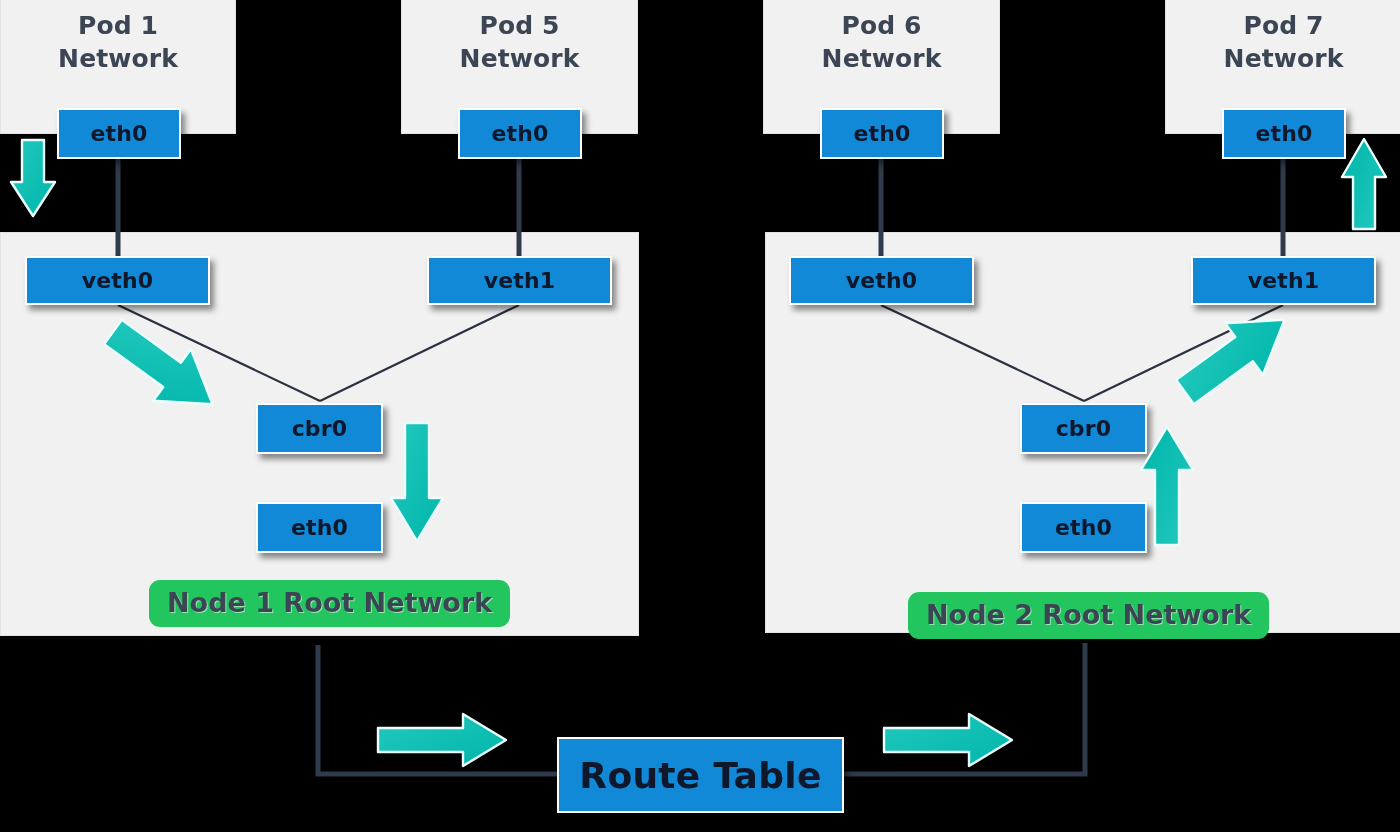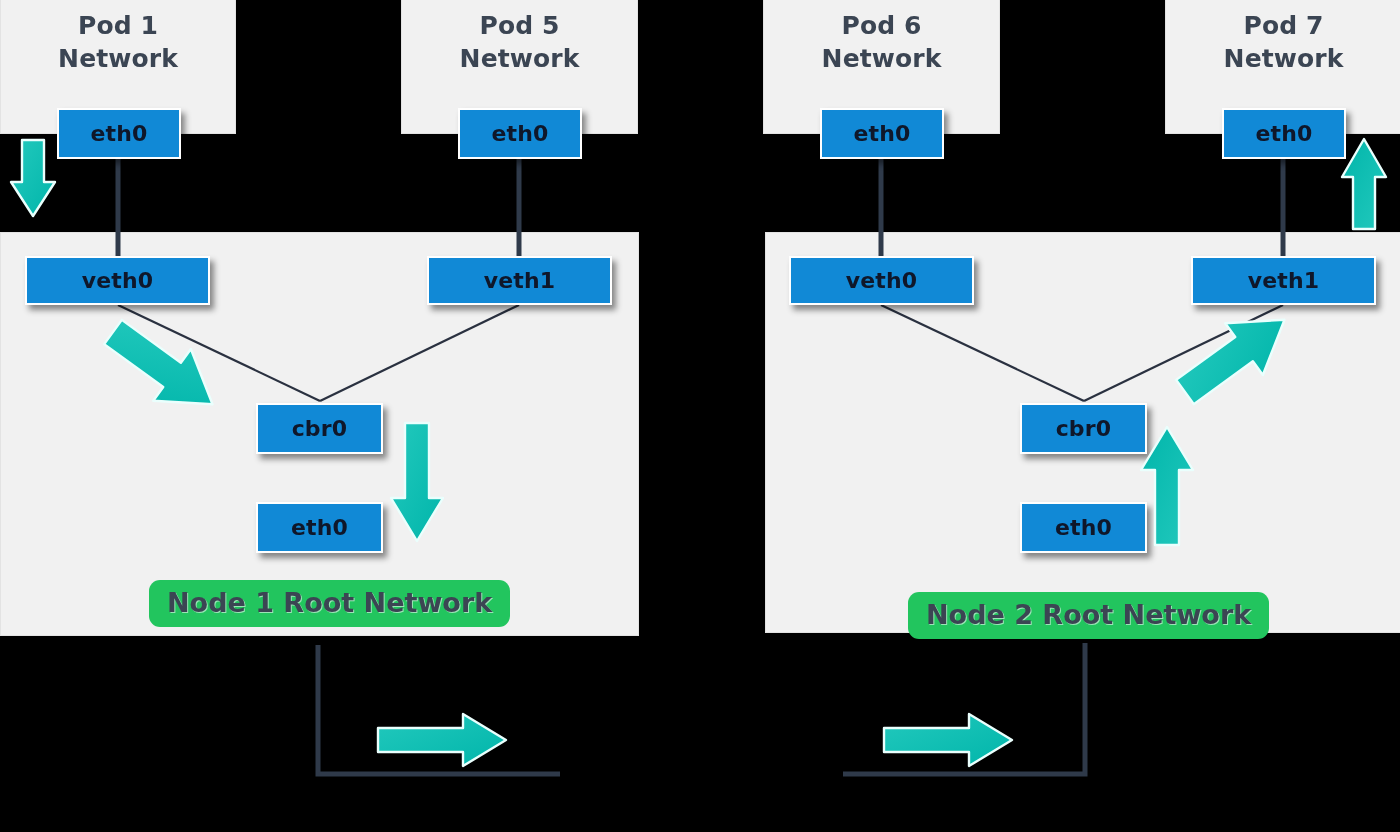--- a/index.html
+++ b/index.html
@@ -132,20 +132,21 @@
   <div class="ifbox l-box" style="left:25px;top:256px;width:185px;height:49px;">veth0</div>
   <div class="ifbox l-box" style="left:427px;top:256px;width:185px;height:49px;">veth1</div>
   <div class="ifbox l-box" style="left:256px;top:403px;width:127px;height:51px;">cbr0</div>
   <div class="ifbox l-box" style="left:256px;top:502px;width:127px;height:51px;">eth0</div>
 
   <div class="ifbox l-box" style="left:789px;top:256px;width:185px;height:49px;">veth0</div>
   <div class="ifbox l-box" style="left:1191px;top:256px;width:185px;height:49px;">veth1</div>
   <div class="ifbox l-box" style="left:1020px;top:403px;width:127px;height:51px;">cbr0</div>
   <div class="ifbox l-box" style="left:1020px;top:502px;width:127px;height:51px;">eth0</div>
 
+  <div class="ifbox route l-box" style="left:557px;top:737px;width:287px;height:76px;">Route Table</div>
 
   <svg class="wires l-arrow">
     <defs>
       <linearGradient id="tealg" x1="0" y1="0" x2="1" y2="1">
         <stop offset="0%" stop-color="#23c9bd"></stop>
         <stop offset="100%" stop-color="#00b5aa"></stop>
       </linearGradient>
     </defs>
     <g fill="url(#tealg)" stroke="#eafffd" stroke-width="2.4" stroke-linejoin="round">
 

